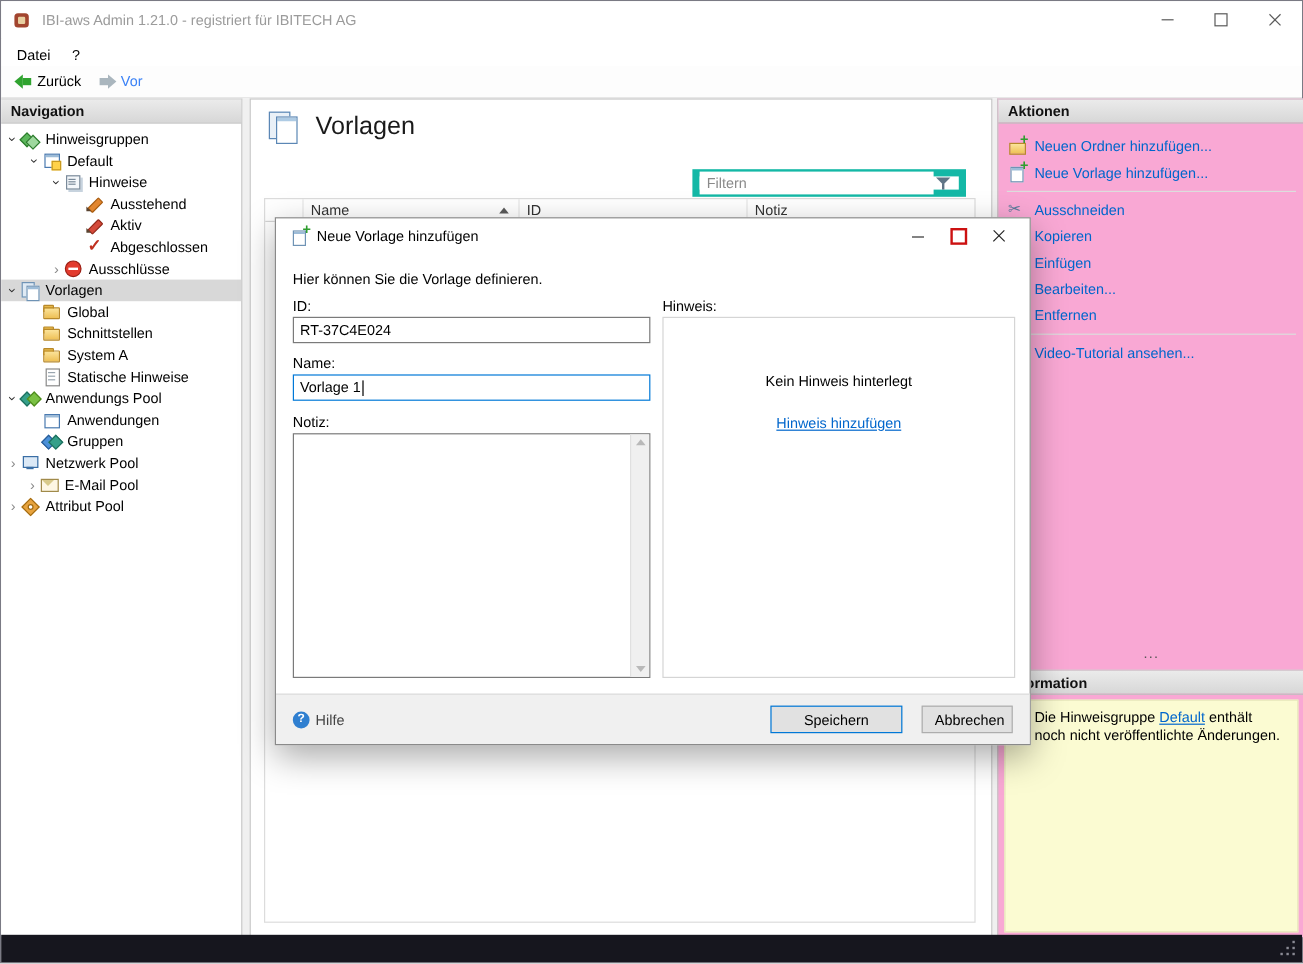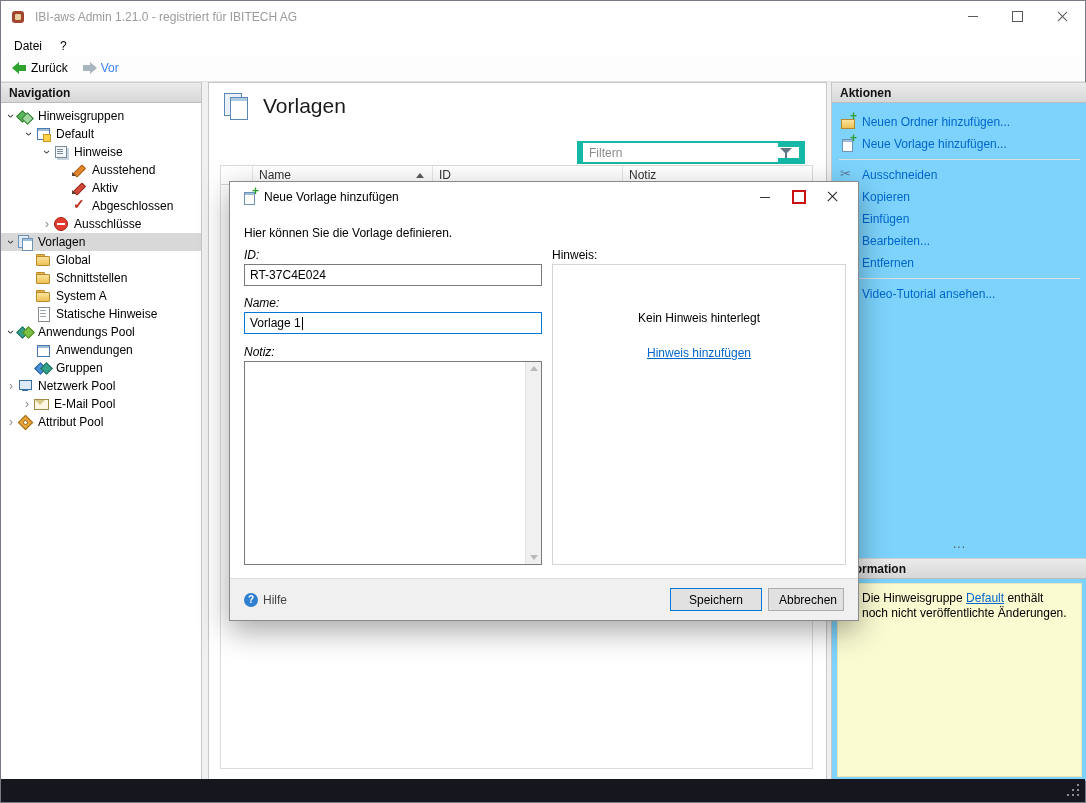--- a/index.html
+++ b/index.html
@@ -94,21 +94,21 @@
   .table { position:absolute; left:11px; top:82px; right:13px; bottom:11px; border:1px solid #dcdcdc; }
   .thead { display:flex; height:19px; border-bottom:1px solid #d4d4d4; color:#333; }
   .th { padding:2px 6px; border-right:1px solid #e6e6e6; display:flex; align-items:center; }
   .th0 { width:32px; }
   .th-name { width:180px; justify-content:space-between; }
   .th-id { width:190px; }
   .th-notiz { flex:1; border-right:none; }
   .sort-asc { width:0; height:0; border-left:4px solid transparent; border-right:4px solid transparent; border-bottom:5px solid #5a5a5a; margin-right:2px; }
 
   
-  .actions-panel { position:absolute; left:830px; top:81px; width:256px; height:699px; background:#7dd3fc; border-left:1px solid #c6c6c6; }
+  .actions-panel { position:absolute; left:830px; top:81px; width:256px; height:699px; background:#f9a8d4; border-left:1px solid #c6c6c6; }
   .actions-list { padding-top:8px; }
   .arow { display:flex; align-items:center; height:22px; padding:0 8px; color:#0066cc; cursor:pointer; white-space:nowrap; }
   .arow .alabel { margin-left:6px; }
   .adiv { border-top:1px solid #dddddd; margin:4px 7px; }
   .ic-foldernew::before { content:""; position:absolute; left:1px; top:5px; width:12px; height:8px; background:linear-gradient(#fbe39a,#eec055); border:1px solid #b8892a; }
   .ic-foldernew::after { content:"+"; position:absolute; right:-1px; top:-5px; color:#2e9e2e; font-weight:bold; font-size:12px; }
   .ic-tplnew::before { content:""; position:absolute; left:2px; top:3px; width:9px; height:11px; background:#fff; border:1px solid #6f93b5; box-shadow:inset 0 2px 0 #9dbcd8; }
   .ic-tplnew::after { content:"+"; position:absolute; right:-1px; top:-5px; color:#2e9e2e; font-weight:bold; font-size:12px; }
   .ic-cut::before { content:"\2702"; position:absolute; left:0; top:-1px; font-size:13px; color:#5b7b9a; }
   .ic-copy::before { content:""; position:absolute; left:2px; top:2px; width:8px; height:10px; background:#fff; border:1px solid #888; }
@@ -134,38 +134,38 @@
   .dlg-titlebar { position:absolute; left:0; top:0; right:0; height:30px; display:flex; align-items:center; }
   .dlg-title { margin-left:6px; }
   .dlg-btns { position:absolute; right:8px; top:0; height:30px; display:flex; align-items:center; }
   .db { width:34px; height:24px; display:flex; align-items:center; justify-content:center; position:relative; }
   .db-min::before { content:""; width:10px; height:1px; background:#333; }
   .db-red::before { content:""; width:10px; height:10px; border:2px solid #cc1111; background:#fff; }
   .db-close::before, .db-close::after { content:""; position:absolute; width:13px; height:1.4px; background:#222; left:10px; top:11px; }
   .db-close::before { transform:rotate(45deg); }
   .db-close::after { transform:rotate(-45deg); }
   .dlg-subtitle { position:absolute; left:14px; top:44px; }
-  .fld-label { position:absolute; left:14px;font-style:italic; }
+  .fld-label { position:absolute; left:14px; }
   .textbox { position:absolute; left:14px; width:298px; height:22px; border:1px solid #7a7a7a; background:#fff; padding:3px 5px; white-space:nowrap; overflow:hidden; }
   .textbox.focus { border-color:#0078d7; }
   .caret { display:inline-block; width:1px; height:13px; background:#000; vertical-align:text-bottom; margin-left:1px; }
   .notearea { position:absolute; left:14px; top:179px; width:298px; height:204px; border:1px solid #7a7a7a; background:#fff; }
   .fake-scroll { position:absolute; right:0; top:0; bottom:0; width:16px; background:#f0f0f0; border-left:1px solid #e0e0e0; }
   .sb-up { position:absolute; top:4px; left:4px; border-left:4px solid transparent; border-right:4px solid transparent; border-bottom:5px solid #b9b9b9; }
   .sb-down { position:absolute; bottom:4px; left:4px; border-left:4px solid transparent; border-right:4px solid transparent; border-top:5px solid #b9b9b9; }
   .hinweis-label { position:absolute; left:322px; top:66px; }
   .hinweis-panel { position:absolute; left:322px; top:82px; width:294px; height:301px; border:1px solid #d5d5d5; background:#fff; text-align:center; }
   .hinweis-empty { padding-top:46px; }
   .hinweis-add { display:inline-block; margin-top:21px; }
   .dlg-footer { position:absolute; left:0; right:0; bottom:0; height:42px; background:#f0f0f0; border-top:1px solid #dcdcdc; display:flex; align-items:center; padding:0 14px; }
   .help { display:flex; align-items:center; gap:5px; color:#444; cursor:pointer; }
   .ic-help { width:14px; height:14px; border-radius:50%; background:#2f7fd0; color:#fff; font-weight:bold; font-size:10px; text-align:center; line-height:14px; }
   .dlg-footer .spacer { flex:1; }
   .btn { height:23px; background:#e1e1e1; border:1px solid #adadad; font:12px "Liberation Sans",sans-serif; padding:0 10px; cursor:pointer; }
-  .btn.primary { border-color:#0078d7; width:92px; margin-right:6px; }
+  .btn.primary { border-color:#0078d7; width:110px; margin-right:16px; }
   .btn.cancel { width:76px; }
 </style>
 </head>
 <body>
 
 <div class="window">
 
   <div class="titlebar">
     <span class="app-icon"></span>
     <span class="win-title">IBI-aws Admin 1.21.0 - registriert für IBITECH AG</span>

